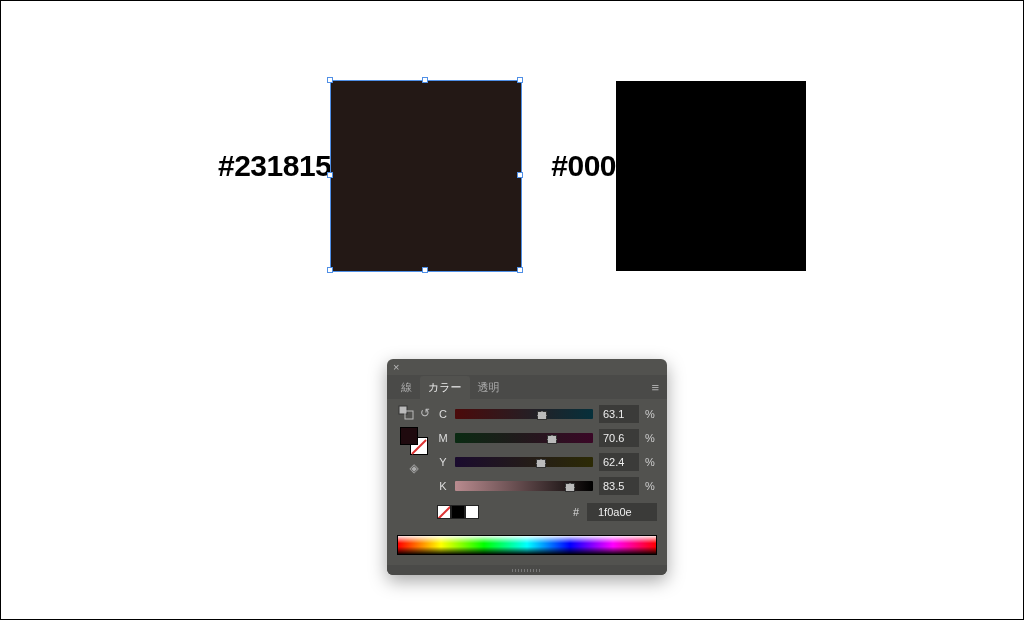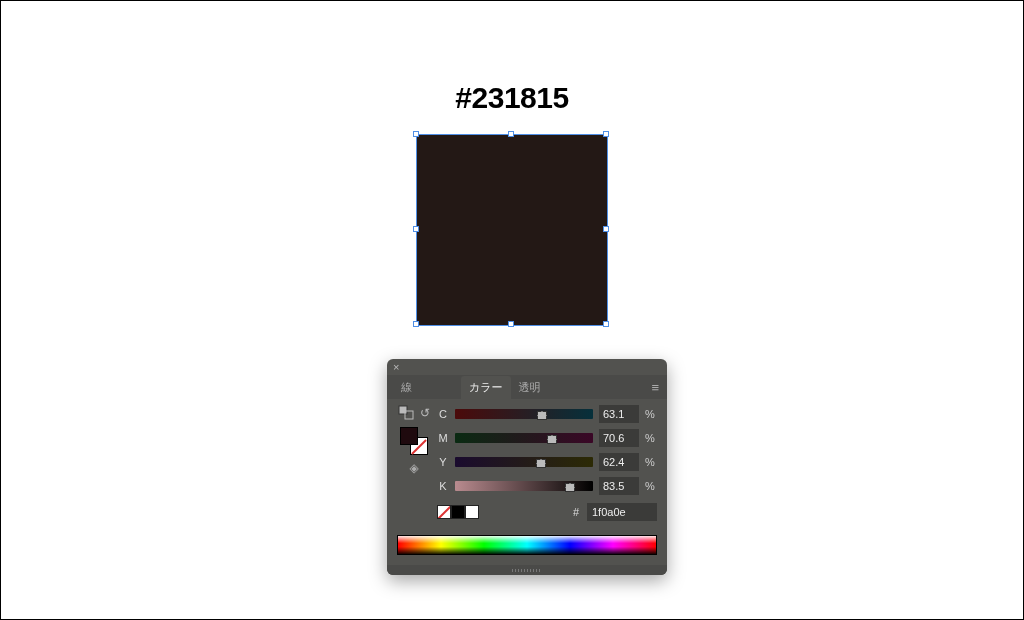--- a/index.html
+++ b/index.html
@@ -6,21 +6,21 @@
   html, body { width: 1024px; height: 620px; font-family: "Helvetica Neue", Arial, sans-serif; }
   body { background: #fff; border: 1px solid #000; position: relative; overflow: hidden; }
 
   .swatches {
     position: absolute;
     top: 80px; left: 0; right: 0;
     display: flex;
     justify-content: center;
     gap: 30px;
   }
-  .swatch-block { display: flex; flex-direction: column; align-items: center; }
+  .swatch-block { display: flex; flex-direction: row; align-items: center; }
   .swatch-label { font-size: 30px; font-weight: 800; letter-spacing: -0.5px; margin-bottom: 20px; font-family: Arial, sans-serif; }
   .swatch-box { width: 190px; height: 190px; position: relative; }
   .c1 { background: #231815; }
   .c2 { background: #0e0000; }
   .c3 { background: #000; }
 
   
   .sel-box { position:absolute; inset:-1px; border:1px solid #4f8fe6; pointer-events:none; }
   .sel-handle { position:absolute; width:6px; height:6px; background:#fff; border:1px solid #4f8fe6; margin:-4px; }
   .h-tl{top:0;left:0;} .h-tc{top:0;left:50%;} .h-tr{top:0;left:100%;}
@@ -31,21 +31,21 @@
   .panel {
     position:absolute; left:386px; top:358px; width:280px;
     background:#52524f; color:#d0d0d0; font-size:11px;
     border-radius:6px; box-shadow:0 6px 18px rgba(0,0,0,.35);
     overflow:hidden;
   }
   .panel-titlebar { height:16px; display:flex; align-items:center; padding:0 6px; }
   .panel-close { font-size:11px; color:#bbb; cursor:pointer; }
   .panel-tabs { display:flex; align-items:center; padding:0 0 0 6px; position:relative; height:24px; background:#4a4a48; }
   .tab { padding:4px 8px; color:#aaa; cursor:pointer; }
-  .tab.active { background:#52524f; color:#eee; border-radius:3px 3px 0 0;margin-left:41px; }
+  .tab.active { background:#52524f; color:#eee; border-radius:3px 3px 0 0; }
   .tab-menu { position:absolute; right:8px; top:5px; font-size:13px; color:#aaa; cursor:pointer; }
 
   .panel-body { padding:6px 10px 8px 10px; display:flex; gap:6px; }
   .panel-left { width:34px; display:flex; flex-direction:column; align-items:center; gap:6px; }
   .fs-toggle { width:18px; height:16px; position:relative; display:flex; align-items:center; justify-content:center;}
   .fs-toggle svg{width:18px;height:16px;}
   .swap-icon { font-size:12px; color:#bbb; cursor:pointer;}
   .fillstroke { position:relative; width:28px; height:28px; }
   .fillstroke .fill { position:absolute; top:0; left:0; width:18px; height:18px; background:#1f0a0e; border:1px solid #000; }
   .fillstroke .stroke { position:absolute; bottom:0; right:0; width:18px; height:18px; background:#fff; border:1px solid #000; }
@@ -66,21 +66,21 @@
   .pct { width:12px; color:#ccc;}
 
   .hexrow{display:flex;align-items:center;gap:8px;margin-top:2px;}
   .hexrow .mini{display:flex;gap:0;}
   .mini-box{width:14px;height:14px;border:1px solid #222;}
   .mini-box.none{background:#fff;position:relative;overflow:hidden;}
   .mini-box.none::after{content:"";position:absolute;left:-3px;right:-3px;top:50%;border-top:2px solid #d33;transform:rotate(-45deg);}
   .mini-box.blk{background:#000;}
   .mini-box.wht{background:#fff;}
   .hash{margin-left:auto;color:#ddd;}
-  .hexinput{width:70px;height:18px;background:#3b3b39;color:#eee;border:none;padding:0 5px;font-size:11px;}
+  .hexinput{width:70px;height:18px;background:#3b3b39;color:#eee;border:none;padding:0 11px;font-size:11px;}
 
   .spectrum{margin:6px 10px 10px 10px;height:20px;border:1px solid #000;cursor:crosshair;
     background:
       linear-gradient(to bottom, rgba(255,255,255,.9), rgba(255,255,255,0) 40%, rgba(0,0,0,0) 60%, rgba(0,0,0,.9)),
       linear-gradient(to right, #ff0000,#ffff00,#00ff00,#00ffff,#0000ff,#ff00ff,#ff0000);
   }
   .panel-footer{height:10px;background:#4a4a48;display:flex;justify-content:center;align-items:center;}
   .panel-footer .grip{width:30px;height:3px;background:repeating-linear-gradient(90deg,#777 0 1px,transparent 1px 3px);}
 </style>
 </head>
@@ -94,20 +94,24 @@
         <div class="sel-handle h-tl"></div>
         <div class="sel-handle h-tc"></div>
         <div class="sel-handle h-tr"></div>
         <div class="sel-handle h-ml"></div>
         <div class="sel-handle h-mr"></div>
         <div class="sel-handle h-bl"></div>
         <div class="sel-handle h-bc"></div>
         <div class="sel-handle h-br"></div>
       </div>
     </div>
+  </div>
+  <div class="swatch-block">
+    <div class="swatch-label">#000</div>
+    <div class="swatch-box c3"></div>
   </div>
 </div>
 
 <div class="panel">
   <div class="panel-titlebar">
     <span class="panel-close">×</span>
   </div>
   <div class="panel-tabs">
     <div class="tab">線</div>
     <div class="tab active">カラー</div>

